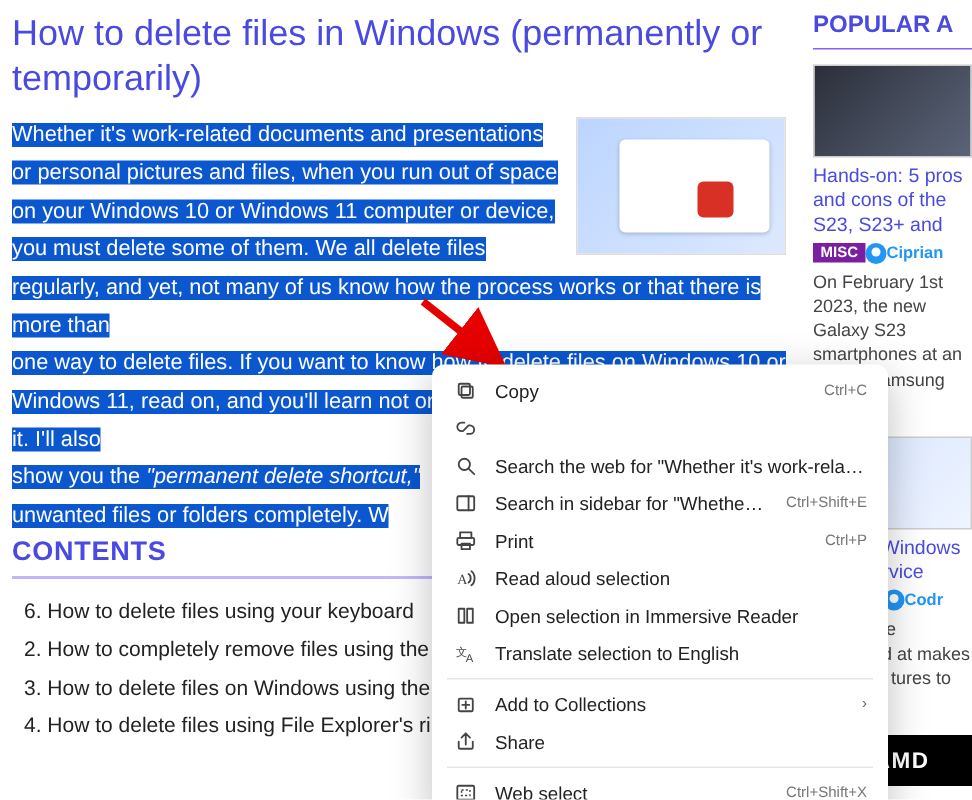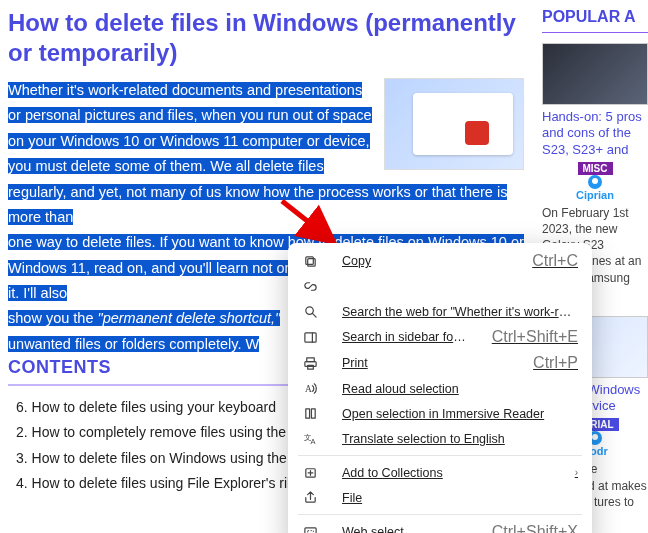--- a/index.html
+++ b/index.html
@@ -11,21 +11,21 @@
     width: 648px;
     height: 533px;
     overflow: hidden;
     position: relative;
   }
   .page { display: flex; }
   .main { flex: 1; padding: 8px 14px 0 8px; min-width: 0; }
   .sidebar { width: 110px; padding: 8px 0 0 4px; }
   h1 {
     font-size: 24px;
-    font-weight: 700;
+    font-weight: 400;
     color: #4a4ae0;
     line-height: 1.25;
     margin-bottom: 10px;
   }
   .meta { font-size: 12px; margin-bottom: 14px; display: flex; align-items: center; gap: 6px; }
   .badge-tut { background: #4a4ae0; color: #fff; padding: 2px 6px; font-weight: 600; font-size: 11px; }
   .meta .by { color: #666; }
   .meta .author { color: #4a4ae0; font-weight: 600; }
   .meta .pub { color: #666; }
   .meta .date { color: #333; font-weight: 600; }
@@ -86,21 +86,21 @@
   .side-card { margin-bottom: 14px; font-size: 12px; }
   .side-thumb {
     width: 100%;
     height: 62px;
     background: linear-gradient(135deg, #2b2f3a 0%, #5b6478 100%);
     border: 1px solid #ccc;
     margin-bottom: 4px;
     position: relative;
   }
   .side-card a { color: #4a4ae0; text-decoration: none; font-size: 13px; line-height: 1.25; display: block; margin-bottom: 4px; font-weight: 500; }
-  .side-meta { display: flex; align-items: center; gap: 0; margin-bottom: 4px; flex-direction: column; }
+  .side-meta { display: flex; align-items: center; gap: 0; margin-bottom: 4px; }
   .badge-misc { background: #7b1fa2; color: #fff; padding: 1px 5px; font-size: 10px; font-weight: 600; }
   .user-ico {
     width: 14px; height: 14px; border-radius: 50%; background: #2196f3;
     display: inline-flex; align-items: center; justify-content: center;
   }
   .user-ico::after { content: ""; width: 6px; height: 6px; background: #fff; border-radius: 50%; margin-top: -2px; }
   .side-author { color: #2196f3; font-weight: 600; font-size: 11px; }
   .side-text { color: #444; font-size: 12px; line-height: 1.35; }
   .amd-banner {
     width: 100%; height: 34px;
@@ -131,33 +131,32 @@
     box-shadow: 0 8px 28px rgba(0,0,0,.25);
     padding: 5px 0;
     font-size: 12.5px;
     color: #222;
     z-index: 10;
   }
   .ctx-item {
     display: flex;
     align-items: center;
     padding: 4px 14px;
-    gap: 24px;
+    gap: 12px;
     cursor: default;
     min-height: 25px;
-    text-decoration: underline;
   }
   .ctx-ico {
     width: 16px; height: 16px;
     display: flex; align-items: center; justify-content: center;
     flex-shrink: 0;
     color: #444;
   }
   .ctx-label { flex: 1; white-space: nowrap; overflow: hidden; text-overflow: ellipsis; }
-  .ctx-accel { color: #777; font-size: 16px; white-space: nowrap; }
+  .ctx-accel { color: #777; font-size: 10px; white-space: nowrap; }
   .ctx-sep { height: 1px; background: #e5e5e5; margin: 4px 10px; }
   .chev { color: #666; font-size: 10px; }
   svg { display: block; }
 </style>
 </head>
 <body>
 
 <div class="page">
   <div class="main">
     <h1>How to delete files in Windows (permanently or temporarily)</h1>
@@ -313,21 +312,21 @@
       </span>
       <span class="ctx-label">Add to Collections</span>
       <span class="chev">›</span>
     </div>
     <div class="ctx-item">
       <span class="ctx-ico">
         <svg width="15" height="15" viewBox="0 0 16 16">
           <path d="M3 8v4a1 1 0 001 1h8a1 1 0 001-1V8M8 2v8M5 5l3-3 3 3" stroke="#444" stroke-width="1.3" fill="none" stroke-linecap="round" stroke-linejoin="round"></path>
         </svg>
       </span>
-      <span class="ctx-label">File</span>
+      <span class="ctx-label">Share</span>
     </div>
     <div class="ctx-sep"></div>
     <div class="ctx-item">
       <span class="ctx-ico">
         <svg width="15" height="15" viewBox="0 0 16 16">
           <rect x="2" y="3" width="12" height="10" rx="1" stroke="#444" stroke-width="1.3" fill="none" stroke-linecap="round" stroke-linejoin="round"></rect>
           <rect x="5" y="6" width="6" height="4" stroke="#444" stroke-width="1" stroke-dasharray="1.5 1.5" fill="none"></rect>
         </svg>
       </span>
       <span class="ctx-label">Web select</span>

